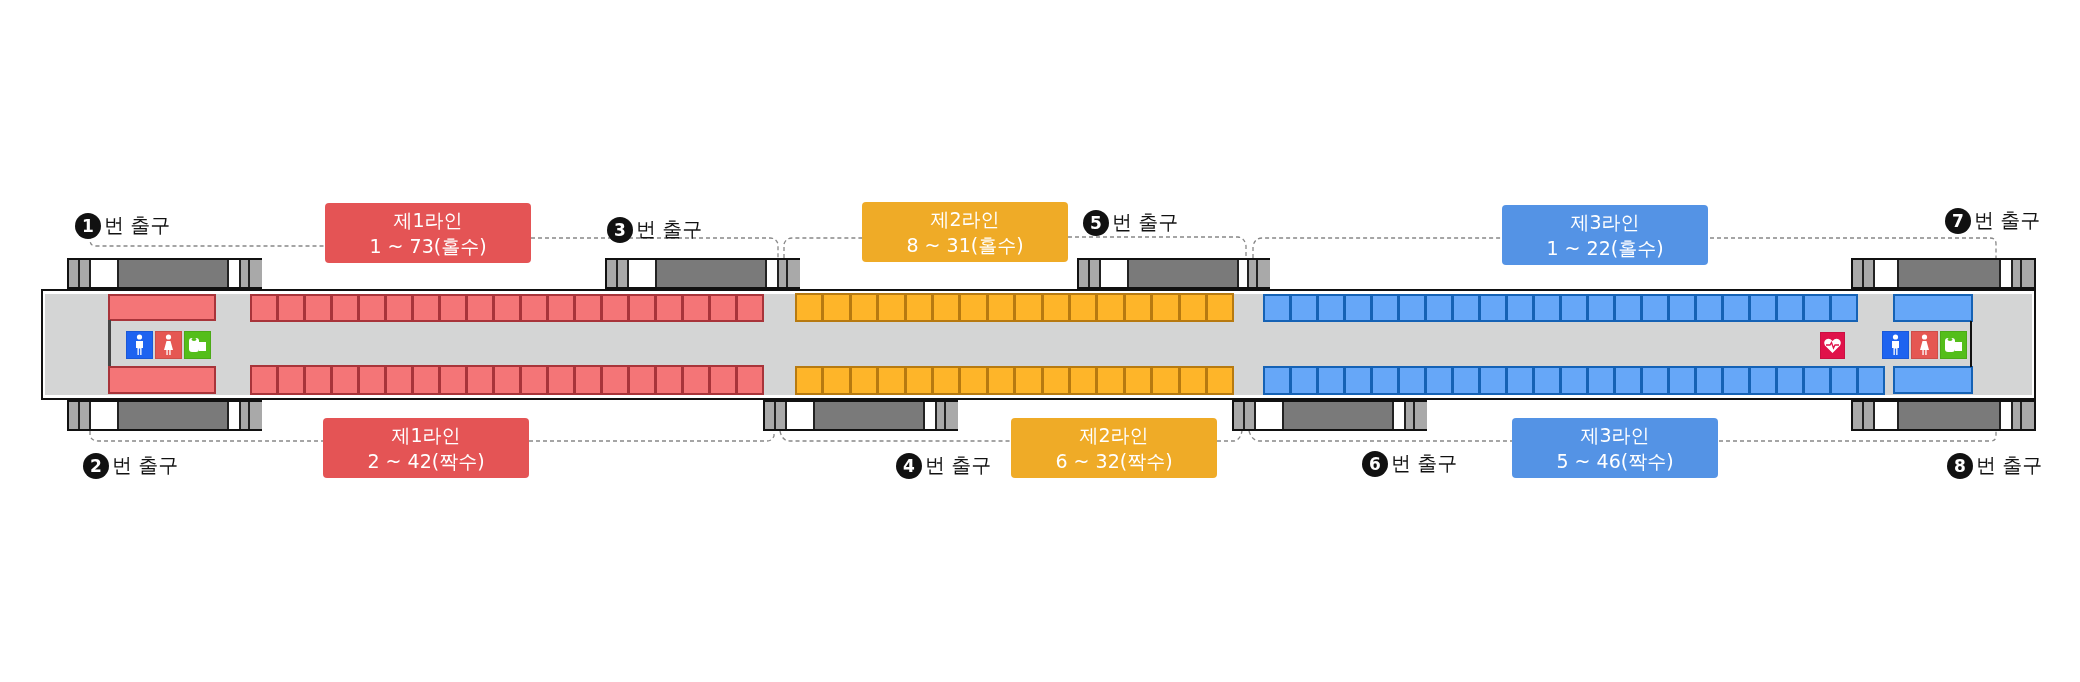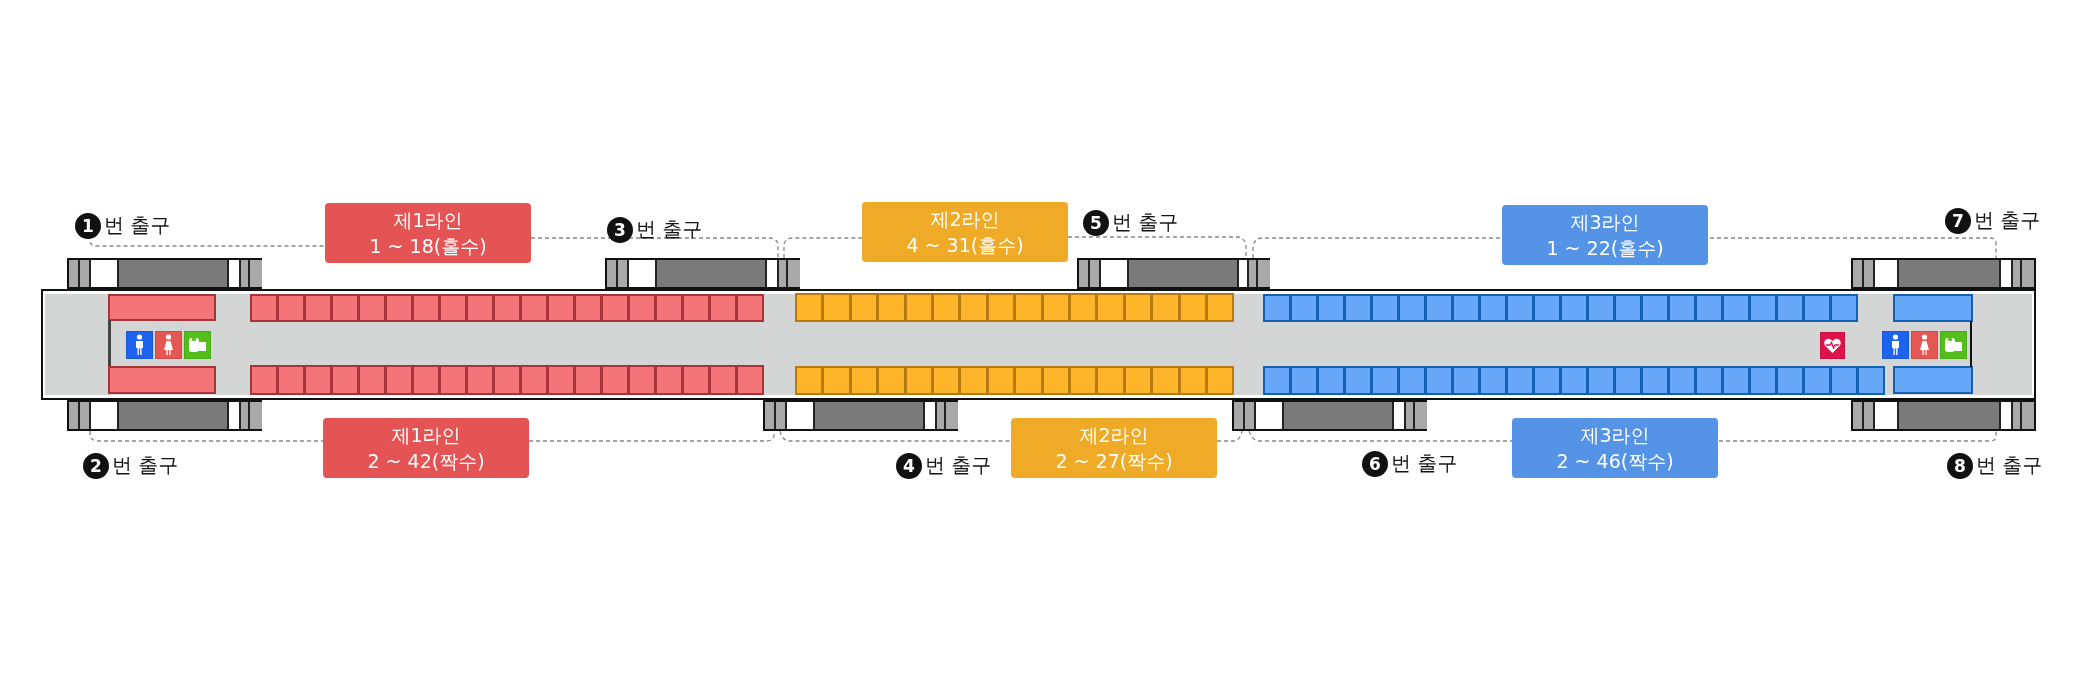--- a/index.html
+++ b/index.html
@@ -291,41 +291,41 @@
 <div class="icon" style="left:1940px; top:331px; background:#54be1a;">
   <svg width="25" height="26" viewBox="0 0 25 26">
       <rect x="4" y="6" width="10" height="14" rx="3" fill="#fff"></rect>
       <ellipse cx="9" cy="7.5" rx="2.5" ry="1.4" fill="#54be1a"></ellipse>
       <rect x="14" y="10" width="7" height="9" fill="#fff"></rect>
     </svg>
 </div>
 
 <div class="badge" style="left:325px; top:203px; background:#e45455;">
   <div>제1라인</div>
-  <div>1 ~ 18(홀수)</div>
+  <div>1 ~ 73(홀수)</div>
 </div>
 <div class="badge" style="left:323px; top:418px; background:#e45455;">
   <div>제1라인</div>
   <div>2 ~ 42(짝수)</div>
 </div>
 <div class="badge" style="left:862px; top:202px; background:#efab27;">
   <div>제2라인</div>
-  <div>4 ~ 31(홀수)</div>
+  <div>8 ~ 31(홀수)</div>
 </div>
 <div class="badge" style="left:1011px; top:418px; background:#efab27;">
   <div>제2라인</div>
-  <div>2 ~ 27(짝수)</div>
+  <div>6 ~ 32(짝수)</div>
 </div>
 <div class="badge" style="left:1502px; top:205px; background:#5493e5;">
   <div>제3라인</div>
   <div>1 ~ 22(홀수)</div>
 </div>
 <div class="badge" style="left:1512px; top:418px; background:#5493e5;">
   <div>제3라인</div>
-  <div>2 ~ 46(짝수)</div>
+  <div>5 ~ 46(짝수)</div>
 </div>
 
 <div class="exit-label" style="left:75px; top:212px;">
   <span class="num">1</span>
   <span>번 출구</span>
 </div>
 <div class="exit-label" style="left:83px; top:452px;">
   <span class="num">2</span>
   <span>번 출구</span>
 </div>

